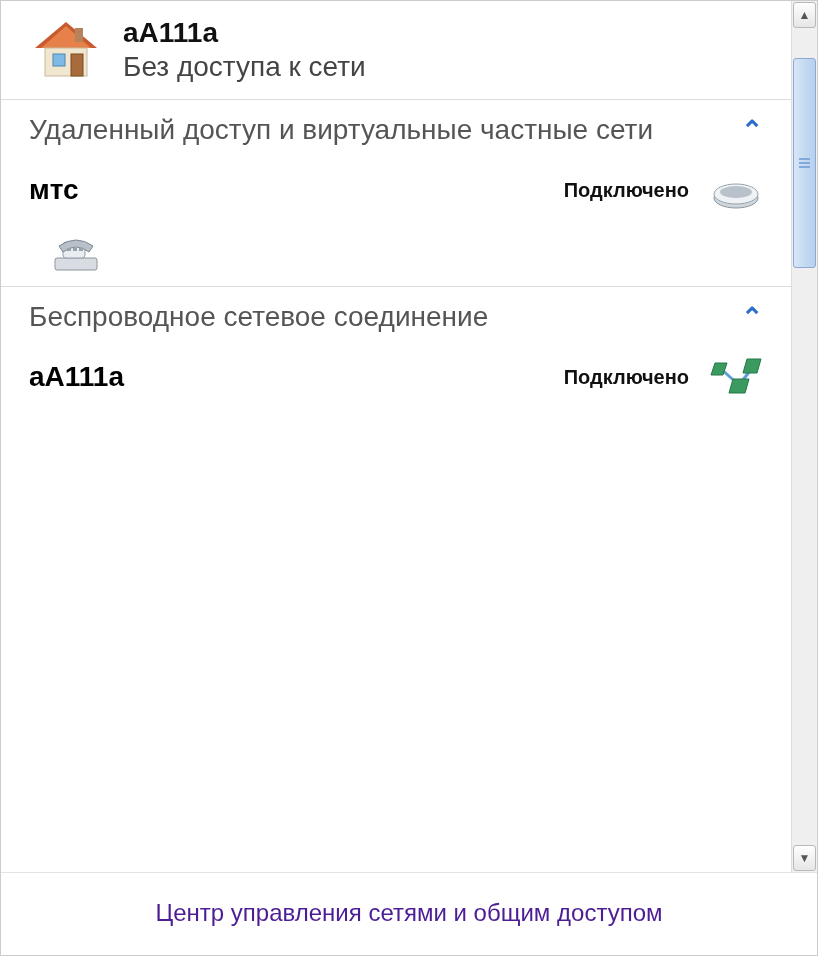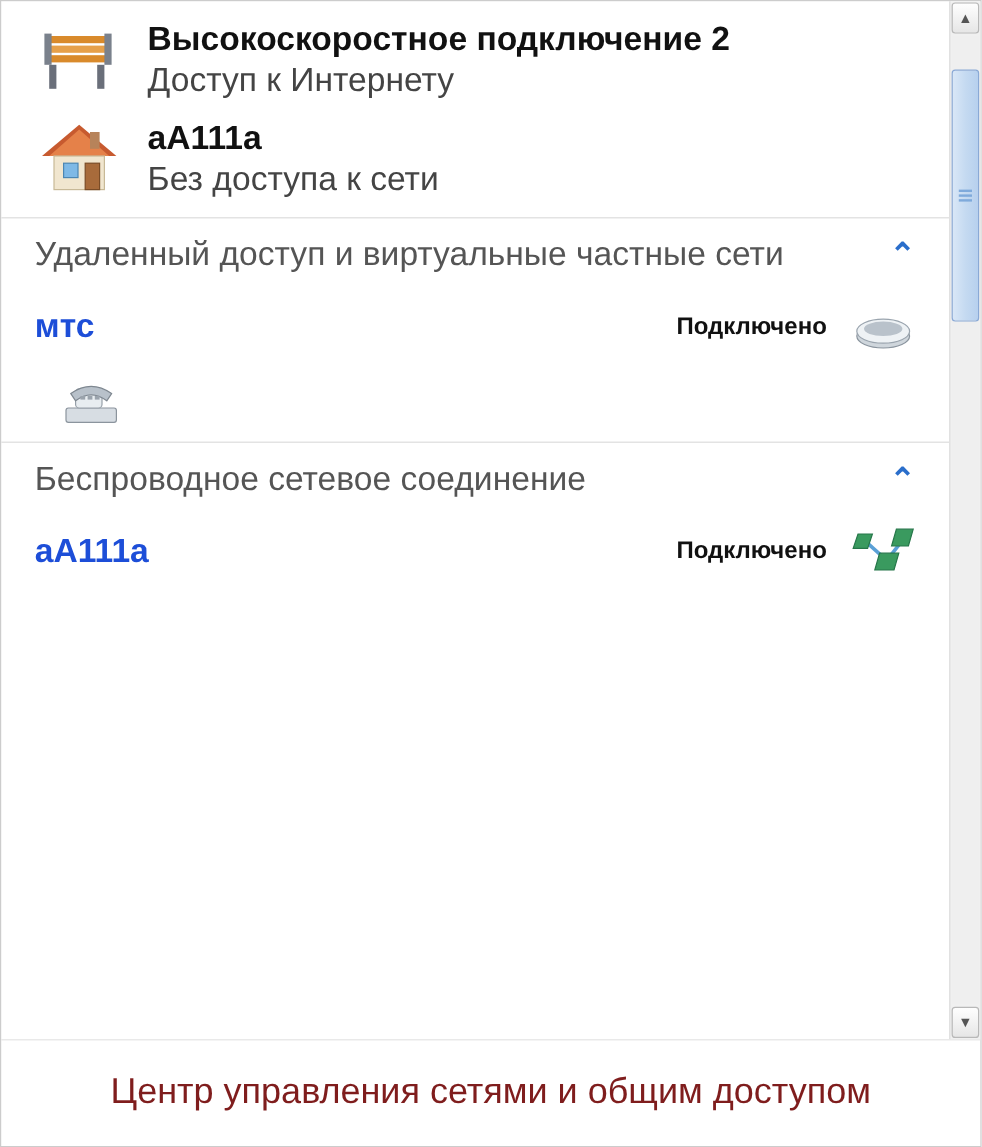--- a/index.html
+++ b/index.html
@@ -122,21 +122,21 @@
 
   .conn-item {
     display: flex;
     align-items: center;
     justify-content: space-between;
     padding: 10px 28px;
     cursor: pointer;
   }
   .conn-left {
     font-size: 28px;
-    color: #1d4ed8;
+    color: #000000;
   }
   .conn-left.bold { font-weight:700; }
   .conn-right {
     display:flex;
     align-items:center;
     gap: 20px;
   }
   .conn-status {
     font-size: 20px;
     font-weight: 700;
@@ -148,55 +148,38 @@
     display:flex;align-items:center;justify-content:center;
     flex-shrink:0;
   }
 
   .footer {
     border-top: 1px solid #e4e4e4;
     text-align: center;
     padding: 26px 10px 28px 10px;
   }
   .footer a {
-    font-size: 30px;
-    color: #7f1d1d;
+    font-size: 24px;
+    color: #4c1d95;
     text-decoration: none;
     cursor: pointer;
   }
 
   
   svg { display:block; }
 </style>
 </head>
 <body>
 
 <div class="flyout">
   <div class="body-area">
     <div class="content">
 
       <div class="section-networks">
 
-        <div class="net-item">
-          <div class="net-icon">
-            <svg width="70" height="60" viewBox="0 0 70 60">
-              <rect x="8" y="10" width="50" height="6" fill="#d98a2b"></rect>
-              <rect x="8" y="18" width="50" height="6" fill="#e6a04a"></rect>
-              <rect x="8" y="26" width="50" height="6" fill="#d98a2b"></rect>
-              <rect x="10" y="34" width="6" height="20" fill="#6a6f7a"></rect>
-              <rect x="50" y="34" width="6" height="20" fill="#6a6f7a"></rect>
-              <rect x="6" y="8" width="6" height="26" fill="#7a818c"></rect>
-              <rect x="56" y="8" width="6" height="26" fill="#7a818c"></rect>
-            </svg>
-          </div>
-          <div class="net-text">
-            <div class="title">Высокоскоростное подключение  2</div>
-            <div class="sub">Доступ к Интернету</div>
-          </div>
-        </div>
 
 
         <div class="net-item">
           <div class="net-icon">
             <svg width="70" height="64" viewBox="0 0 70 64">
               <polygon points="35,4 66,30 4,30" fill="#c75a2f"></polygon>
               <polygon points="35,8 60,30 10,30" fill="#e58149"></polygon>
               <rect x="14" y="30" width="42" height="28" fill="#f1e6cf" stroke="#c8b997"></rect>
               <rect x="22" y="36" width="12" height="12" fill="#7fb9e6" stroke="#4c86b3"></rect>
               <rect x="40" y="36" width="12" height="22" fill="#a86b3b" stroke="#7a4c27"></rect>

